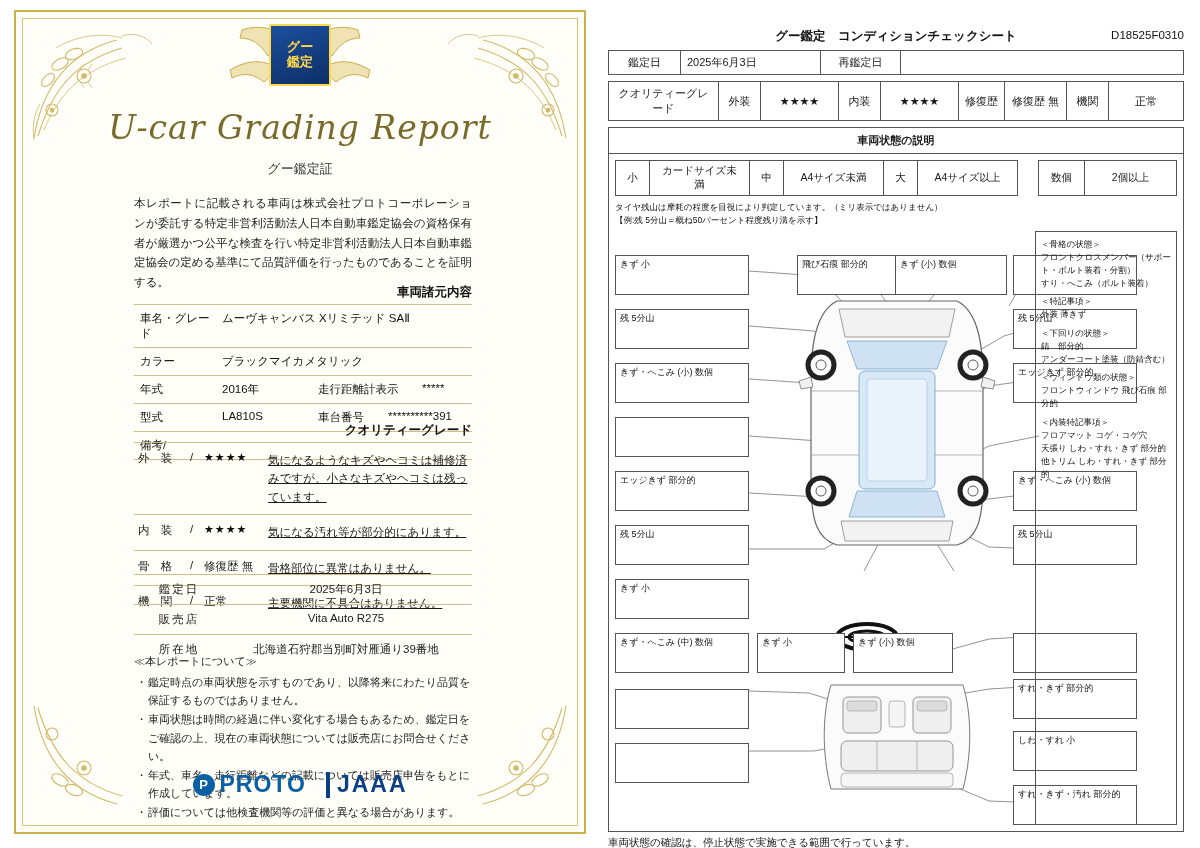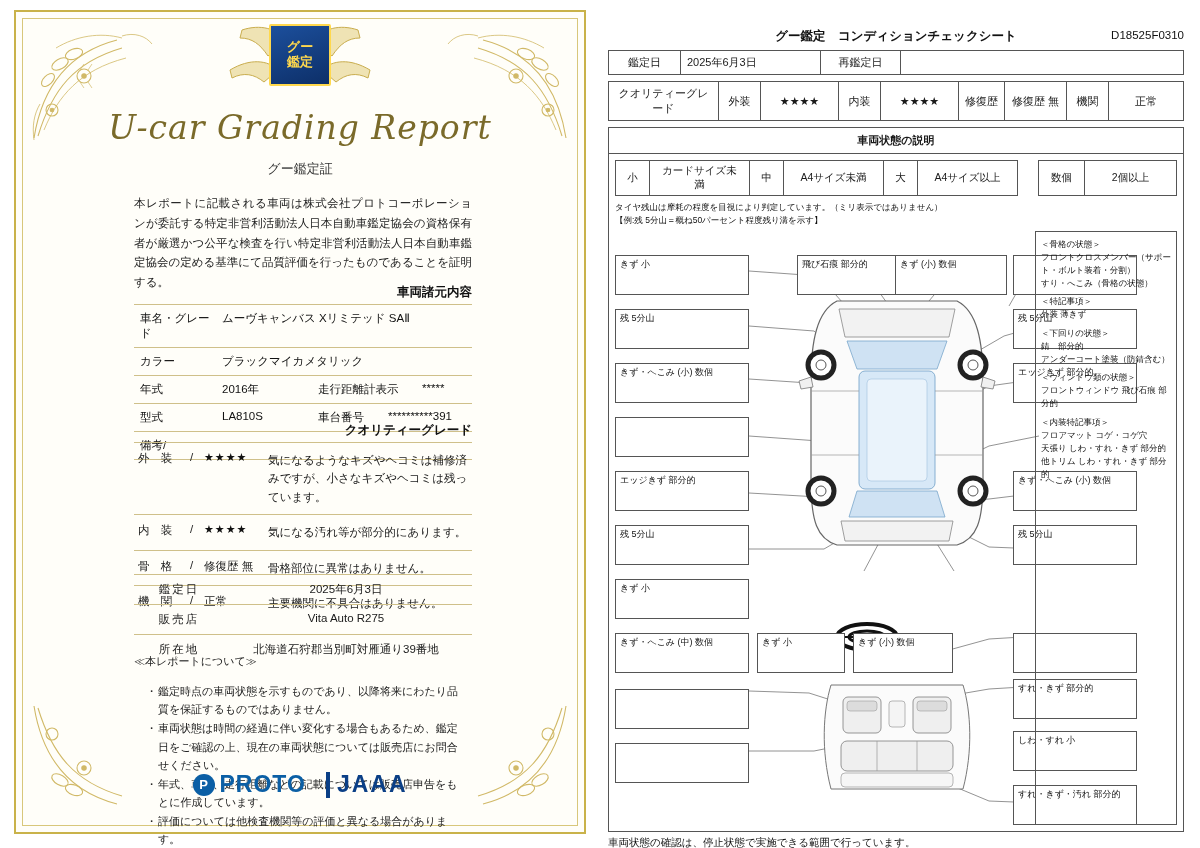--- a/index.html
+++ b/index.html
@@ -72,29 +72,29 @@
   .row:last-child { border-bottom:1px solid #cfc08a; }
   .row .k { width:86px; padding:6px 2px 6px 6px; color:#111; }
   .row .v { flex:1; padding:6px 2px; color:#111; }
   .row .k2 { width:78px; padding:6px 2px; color:#111; }
   .row .v2 { flex:1; padding:6px 2px; color:#111; }
   .stars { color:#111; letter-spacing:1px; font-size:11px; }
   .grade-row { display:flex; border-top:1px solid #cfc08a; font-size:11.5px; align-items:flex-start; }
   .grade-row .gk { width:56px; padding:8px 0 8px 4px; letter-spacing:4px; }
   .grade-row .gs { width:14px; padding:8px 0; }
   .grade-row .gv { width:64px; padding:8px 0; }
-  .grade-row .gt { flex:1; padding:8px 4px 8px 0; line-height:1.6; }
+  .grade-row .gt { flex:1; padding:8px 4px 8px 0; line-height:1.6;text-decoration:underline; }
   .c-row { display:flex; border-top:1px solid #cfc08a; font-size:11.5px; }
   .c-row .ck { width:86px; padding:7px 2px 7px 6px; text-align:center; letter-spacing:2px;}
   .c-row .cv { flex:1; padding:7px 2px; text-align:center; }
   .notes {
     position:absolute; left:118px; width:344px; font-size:11px; line-height:1.65; color:#222;
   }
   .notes .hd { margin-bottom:3px; }
-  .notes ul { list-style:none; margin:12px; padding:0; }
+  .notes ul { list-style:none; margin:2px; padding:0; }
   .notes li { padding-left:12px; position:relative; margin-bottom:1px; }
   .notes li:before { content:"・"; position:absolute; left:0; top:0; }
   .logos {
     position:absolute; left:0; right:0; bottom:34px;
     display:flex; align-items:center; justify-content:center; gap:20px;
   }
   .proto { display:flex; align-items:center; gap:5px; }
   .proto .pcirc {
     width:22px; height:22px; border-radius:50%;
     background:#0b5fa5; color:#fff; font-size:13px; font-weight:bold;
@@ -511,21 +511,21 @@
         <div class="cell" style="left:404px; top:448px; width:124px; height:40px;">すれ・きず 部分的</div>
         <div class="cell" style="left:404px; top:500px; width:124px; height:40px;">しわ・すれ 小</div>
         <div class="cell" style="left:6px;  top:458px; width:134px; height:40px;"></div>
         <div class="cell" style="left:6px;  top:512px; width:134px; height:40px;"></div>
         <div class="cell" style="left:404px; top:554px; width:124px; height:40px;">すれ・きず・汚れ 部分的</div>
 
         <div class="legend">
           <div class="g">
             <div>＜骨格の状態＞</div>
             <div>フロントクロスメンバー（サポート・ボルト装着・分割）</div>
-            <div>すり・へこみ（骨格の状態）</div>
+            <div>すり・へこみ（ボルト装着）</div>
           </div>
           <div class="g">
             <div>＜特記事項＞</div>
             <div>外装 薄きず</div>
           </div>
           <div class="g">
             <div>＜下回りの状態＞</div>
             <div>錆　部分的</div>
             <div>アンダーコート塗装（防錆含む）</div>
           </div>

